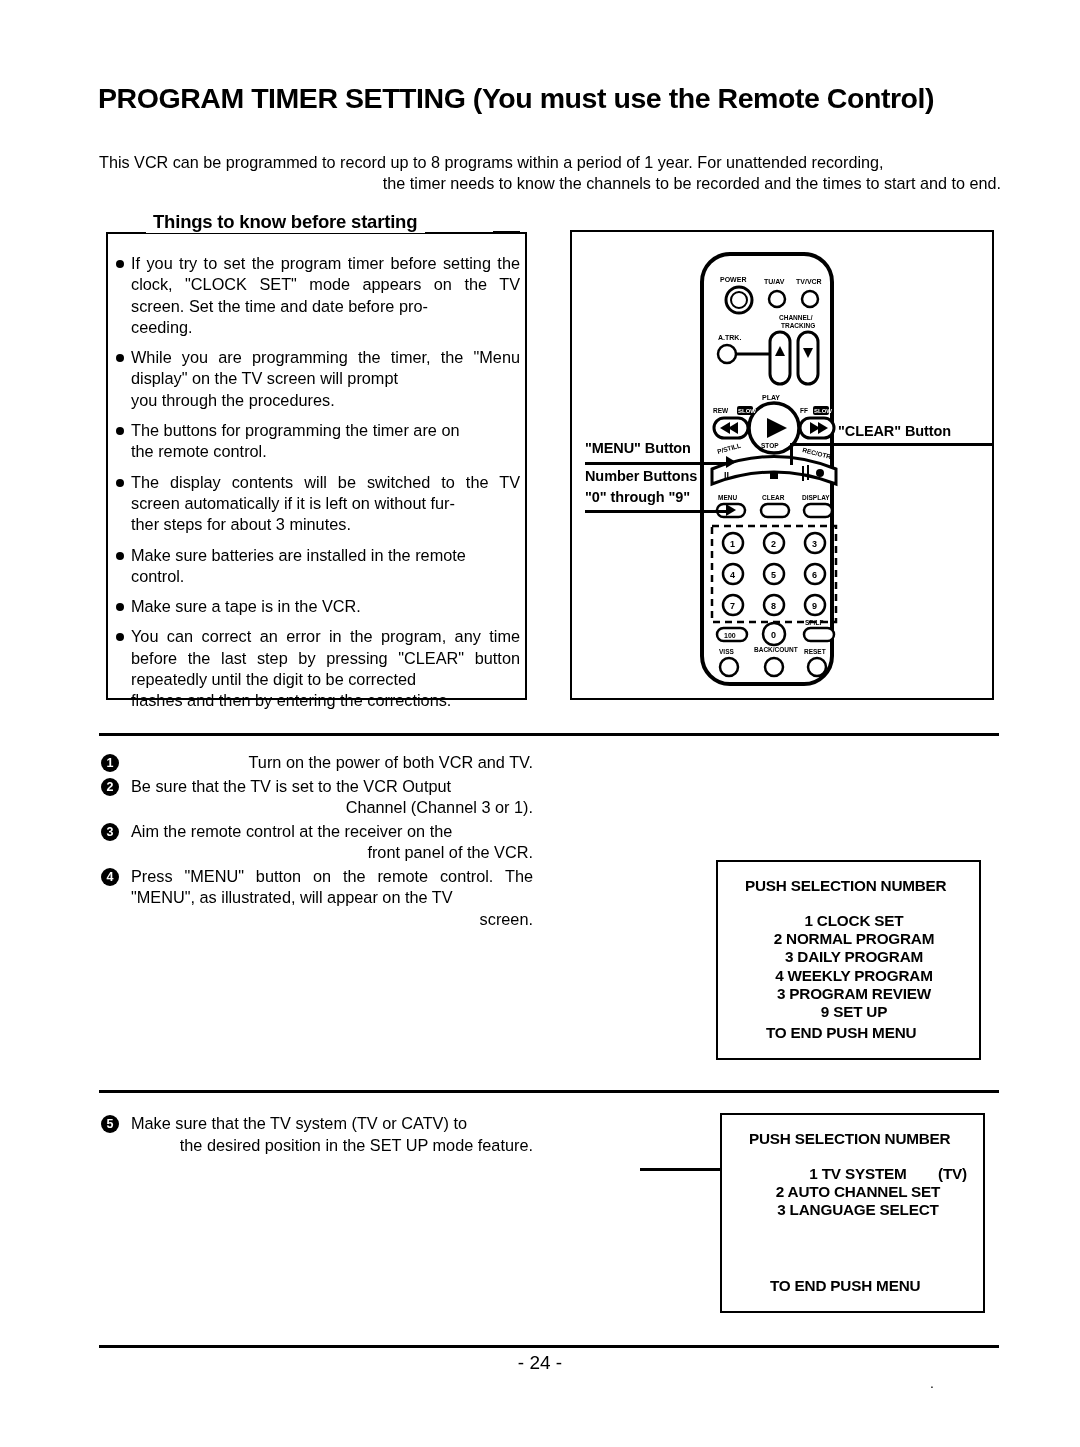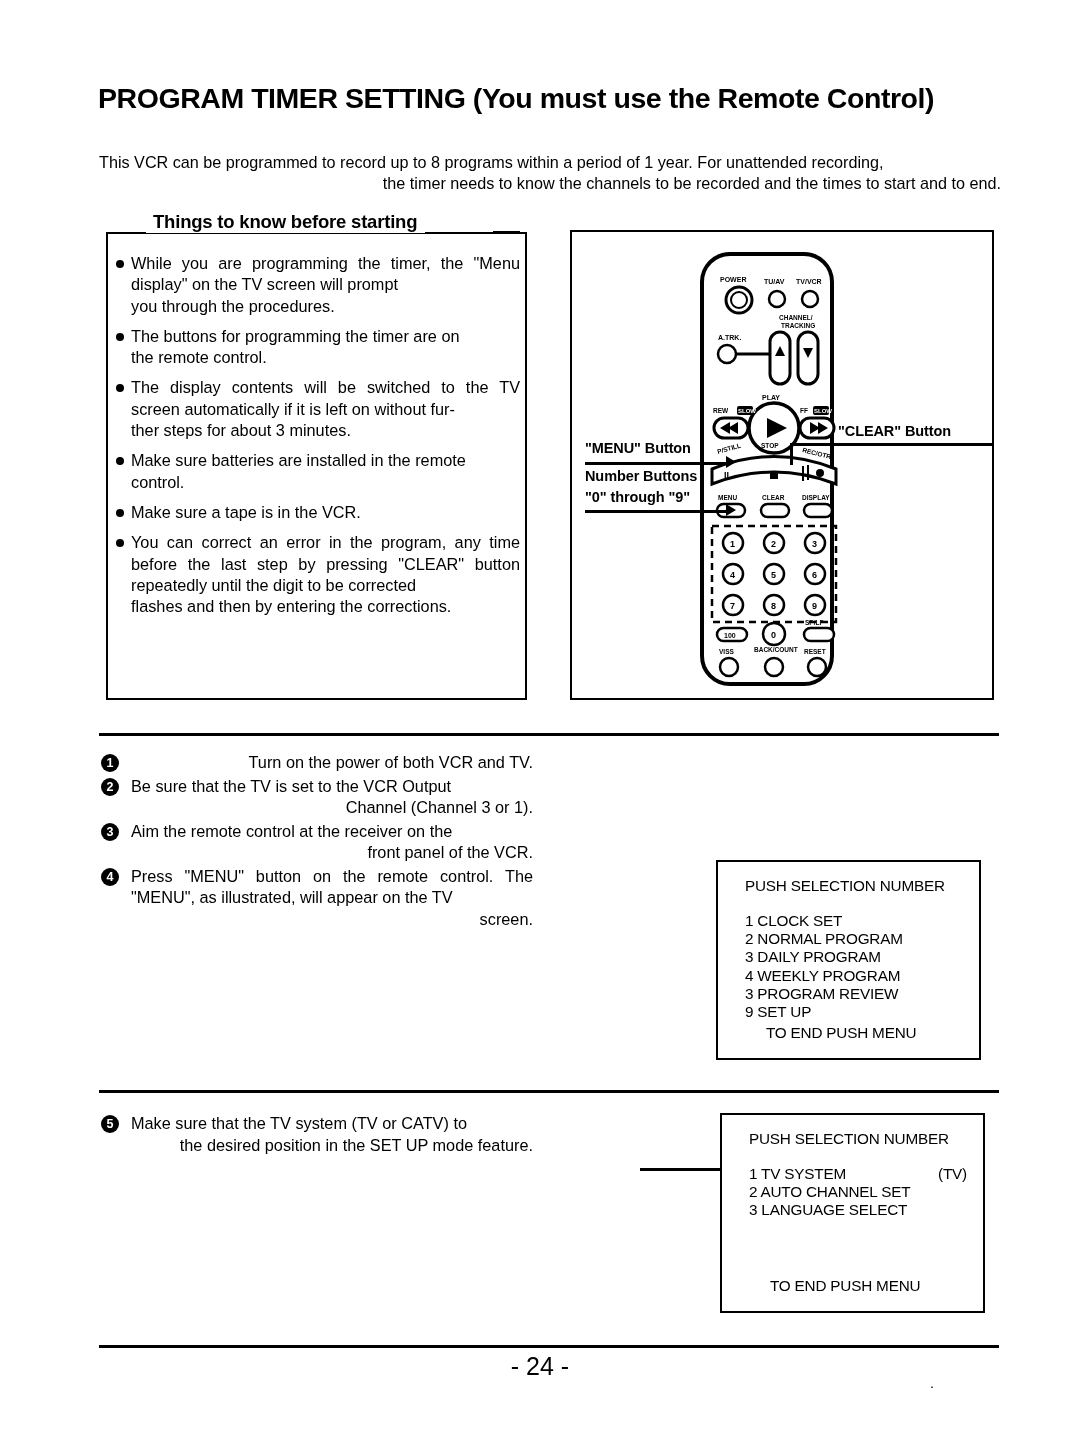--- a/index.html
+++ b/index.html
@@ -200,21 +200,22 @@
     line-height: 18px;
     text-align: center;
   }
 
   
   .osd {
     position: absolute;
     border: 2.5px solid #000;
     box-sizing: border-box;
     background: #fff;
-    font-weight: normal;
+    font-weight: bold;
+    text-align: center;
   }
   #osd1 { left: 716px; top: 860px; width: 265px; height: 200px; }
   #osd2 { left: 720px; top: 1113px; width: 265px; height: 200px; }
 
   .osd-title {
     position: absolute;
     left: 27px;
     top: 15px;
     font-size: 15.3px;
     letter-spacing: -0.2px;
@@ -258,21 +259,21 @@
     border-bottom: 8px solid transparent;
   }
 
   
   #page-number {
     position: absolute;
     left: 0;
     top: 1352px;
     width: 1080px;
     text-align: center;
-    font-size: 25px;
+    font-size: 19px;
   }
   #footer-dot {
     position: absolute;
     left: 930px;
     top: 1375px;
     font-size: 14px;
   }
 
   
   #remote-svg { position: absolute; left: 0; top: 0; }
@@ -287,20 +288,24 @@
   <div id="intro">
     <div>This VCR can be programmed to record up to 8 programs within a period of 1 year. For unattended recording,</div>
     <div class="last">the timer needs to know the channels to be recorded and the times to start and to end.</div>
   </div>
 
   <div id="things-box"></div>
   <div id="legend-tail"></div>
   <div id="things-legend">Things to know before starting</div>
 
   <div id="bullets">
+    <div class="bullet">
+      <span>If you try to set the program timer before setting the clock, "CLOCK SET" mode appears on the TV screen. Set the time and date before pro-</span>
+      <span class="lastline">ceeding.</span>
+    </div>
     <div class="bullet">
       <span>While you are programming the timer, the "Menu display" on the TV screen will prompt</span>
       <span class="lastline">you through the procedures.</span>
     </div>
     <div class="bullet">
       <span>The buttons for programming the timer are on</span>
       <span class="lastline">the remote control.</span>
     </div>
     <div class="bullet">
       <span>The display contents will be switched to the TV screen automatically if it is left on without fur-</span>

